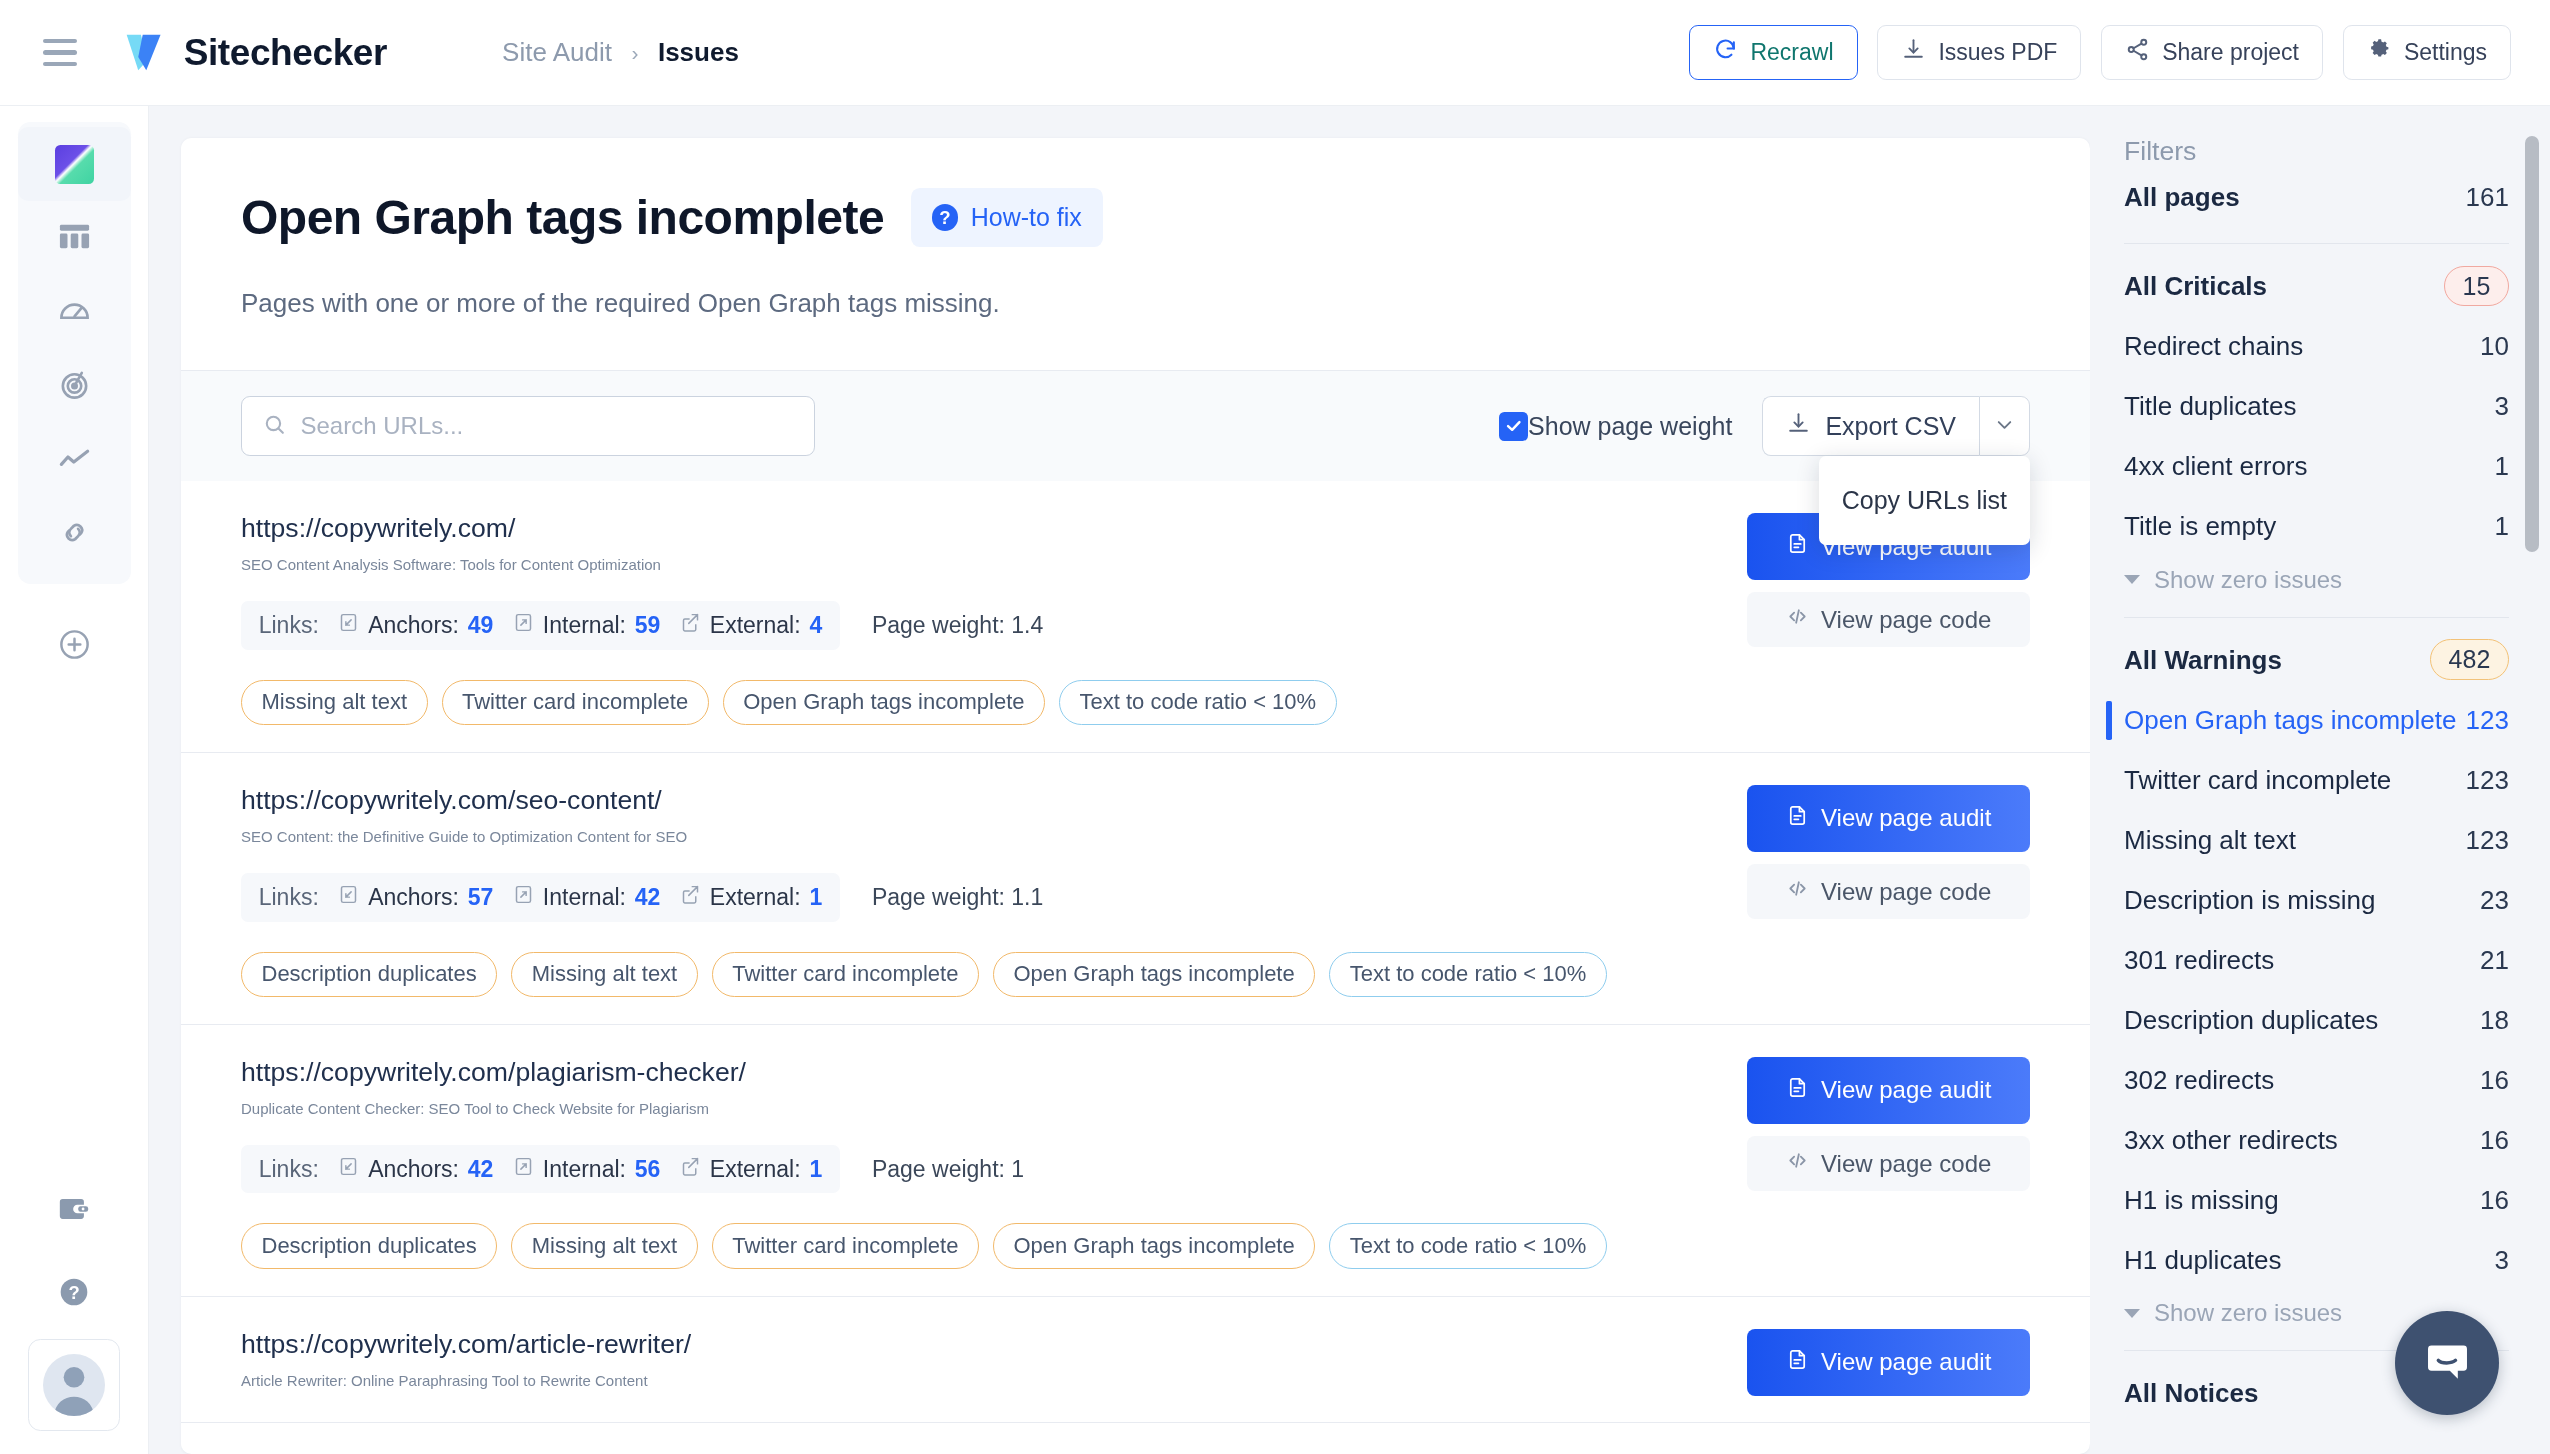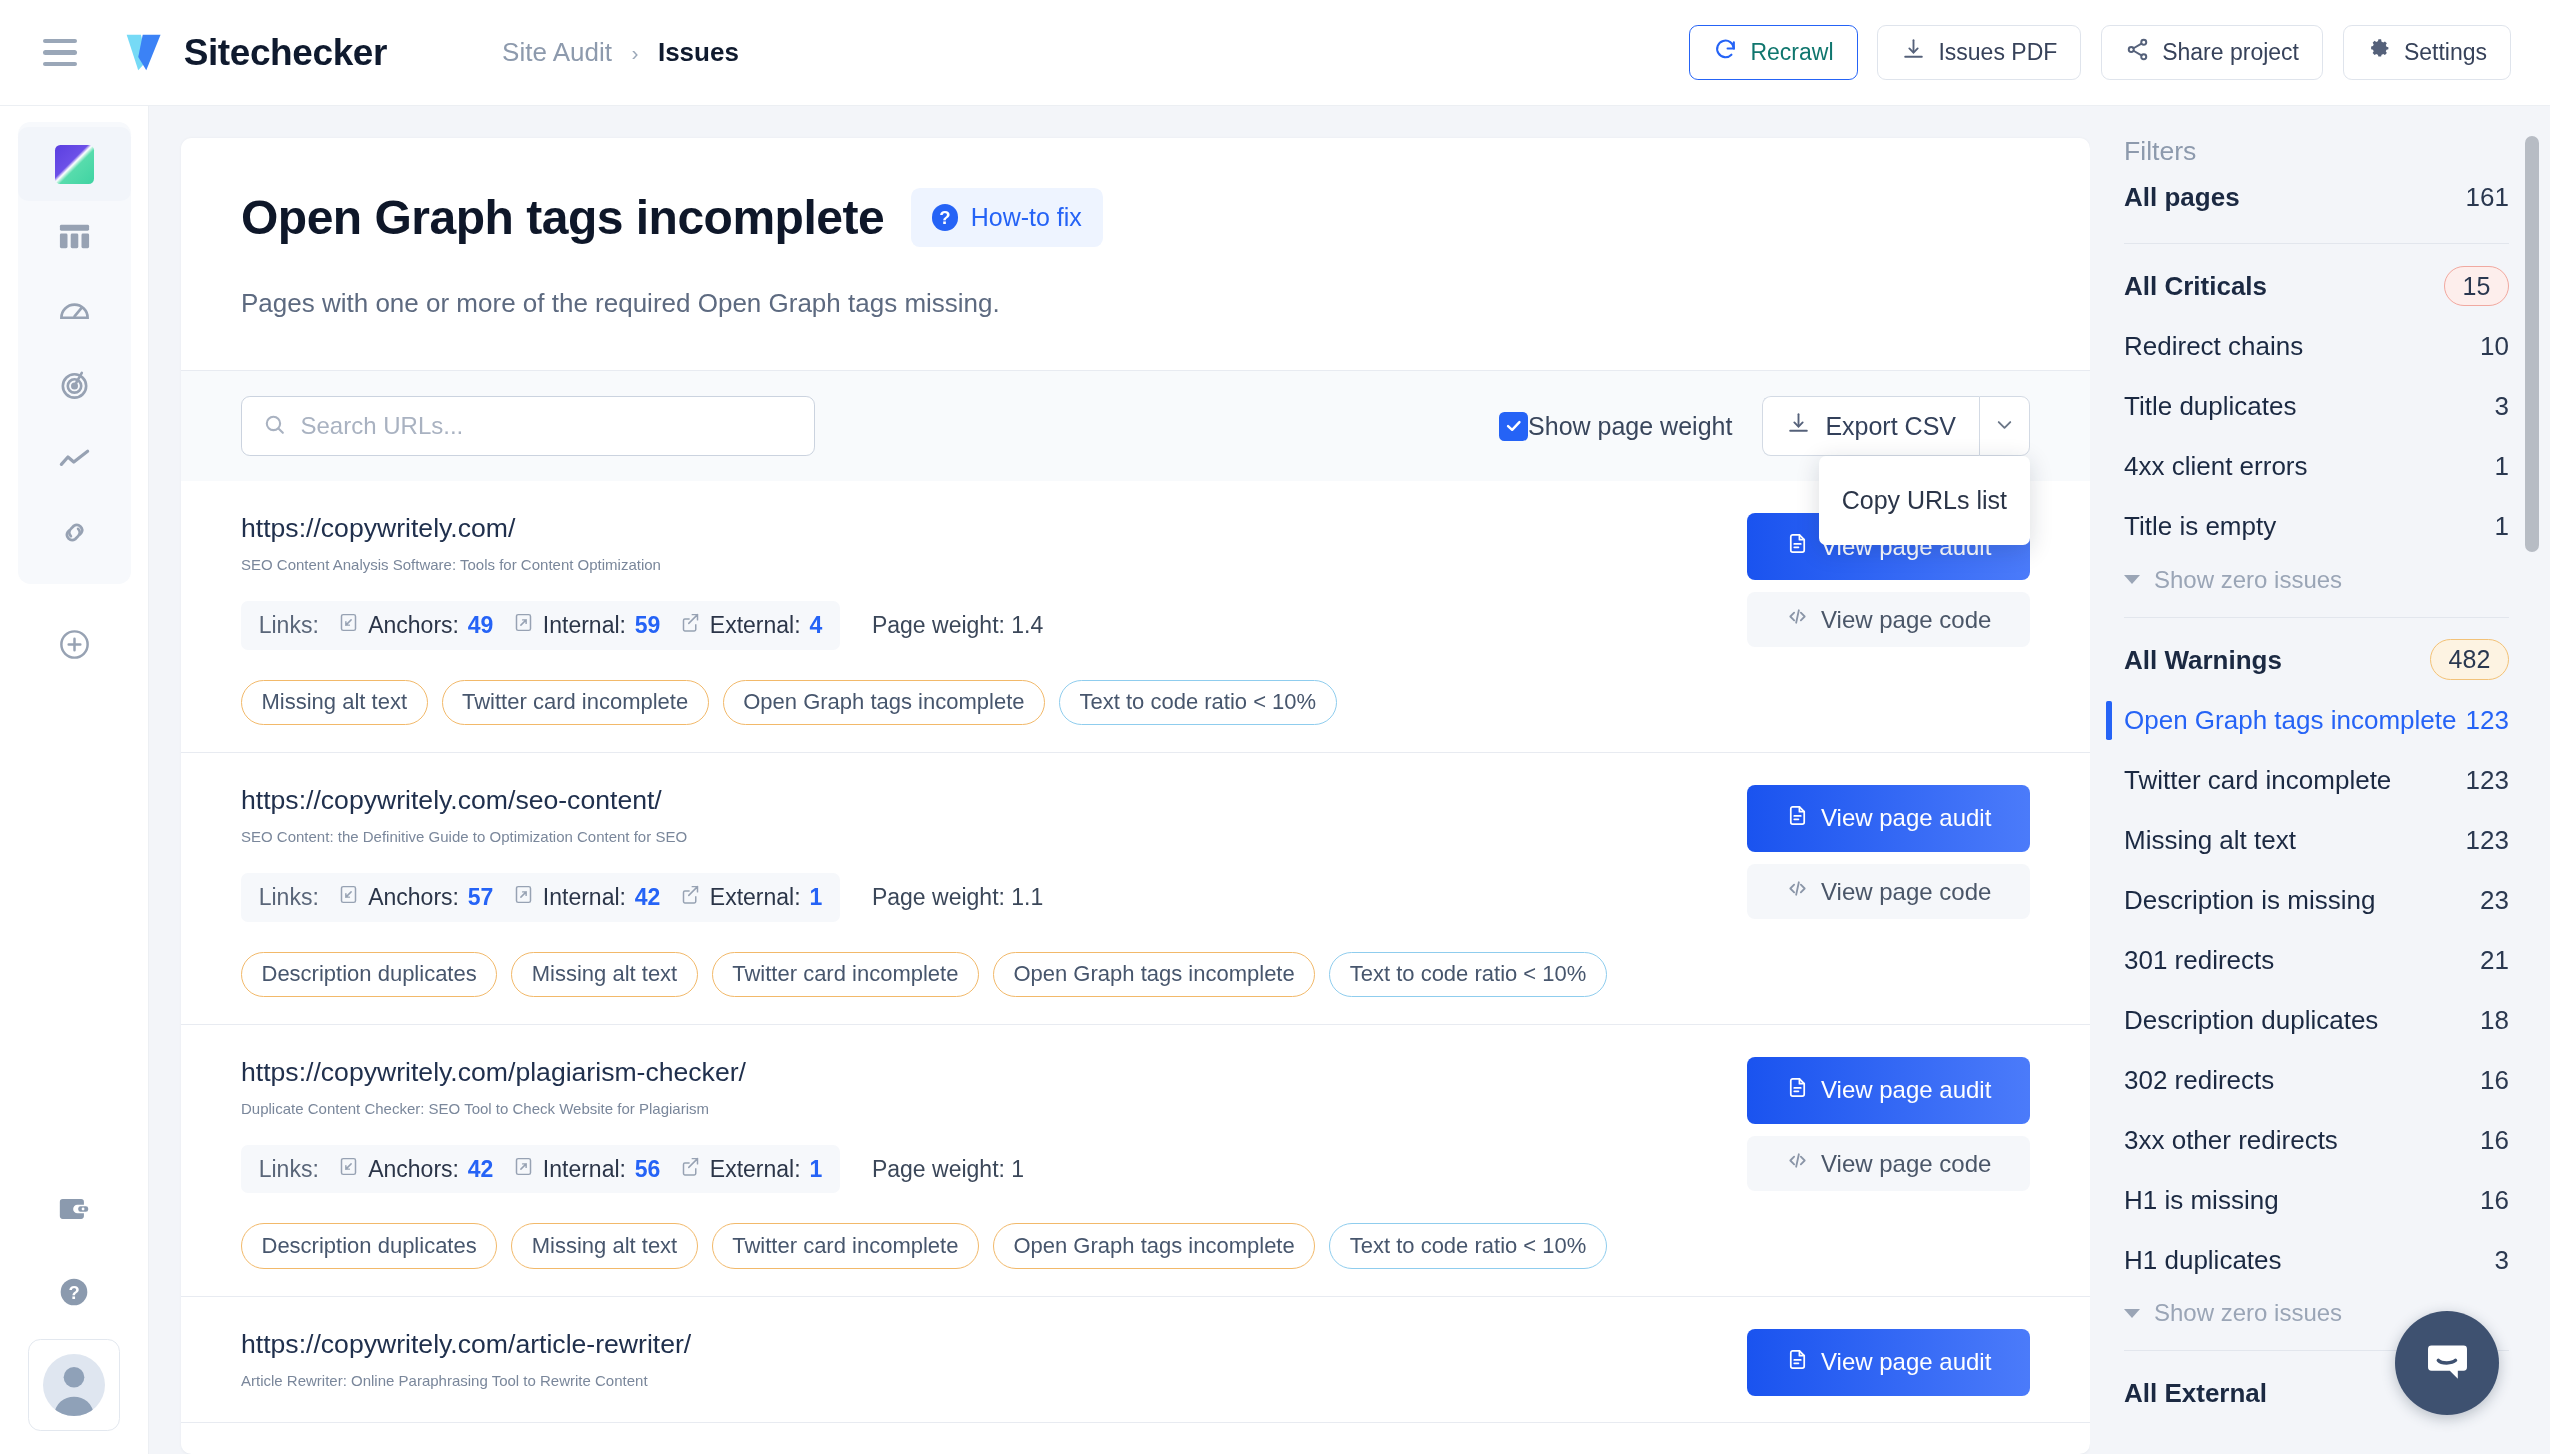--- a/index.html
+++ b/index.html
@@ -711,21 +711,21 @@
         <span class="f-count">3</span>
       </div>
       <div class="f-zero">
         <span class="caret"></span>
         <span class="f-zero-label">Show zero issues</span>
       </div>
 
       <div class="f-divider"></div>
 
       <div class="f-row bold">
-        <span class="f-label">All External</span>
+        <span class="f-label">All Notices</span>
       </div>
 
       <div class="vscroll"></div>
     </div>
   </div>
 
   <div class="intercom">
     <span>
       <svg width="55" height="55" viewBox="0 0 48 48">
         <path d="M10 10h28a3 3 0 0 1 3 3v16a3 3 0 0 1-3 3h-5v7l-7-7H10a3 3 0 0 1-3-3V13a3 3 0 0 1 3-3z" fill="#fff"></path>

